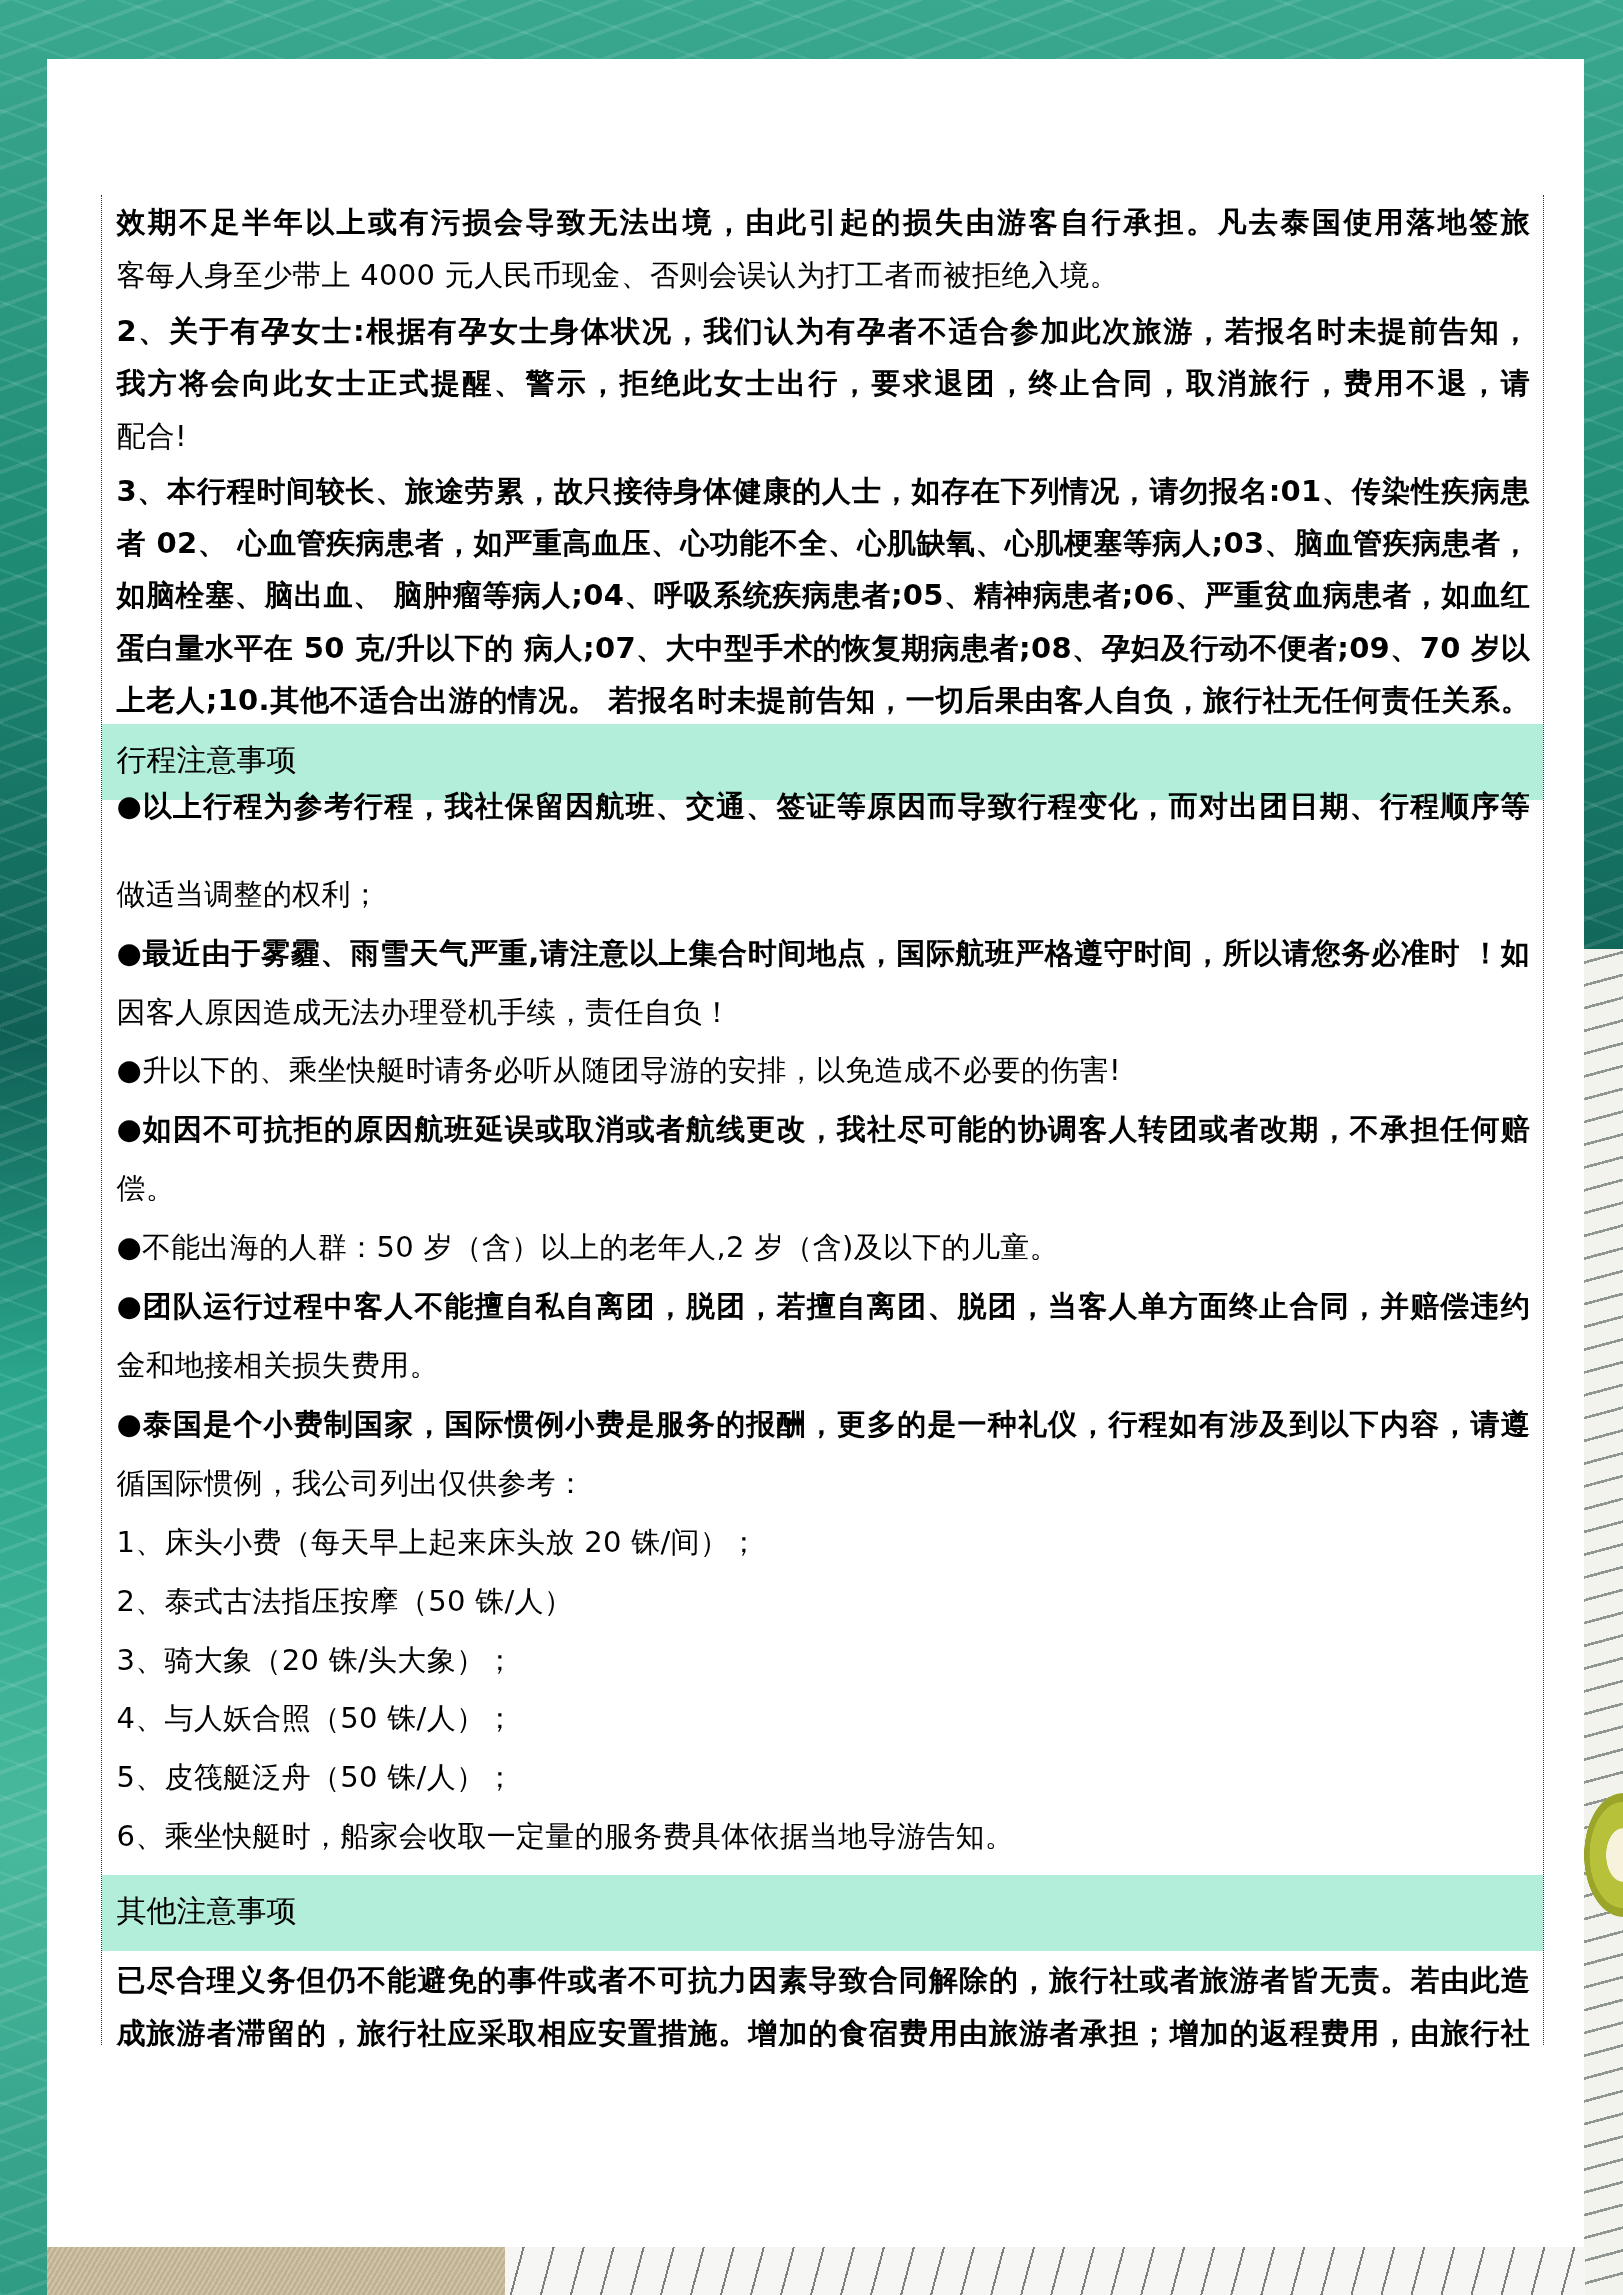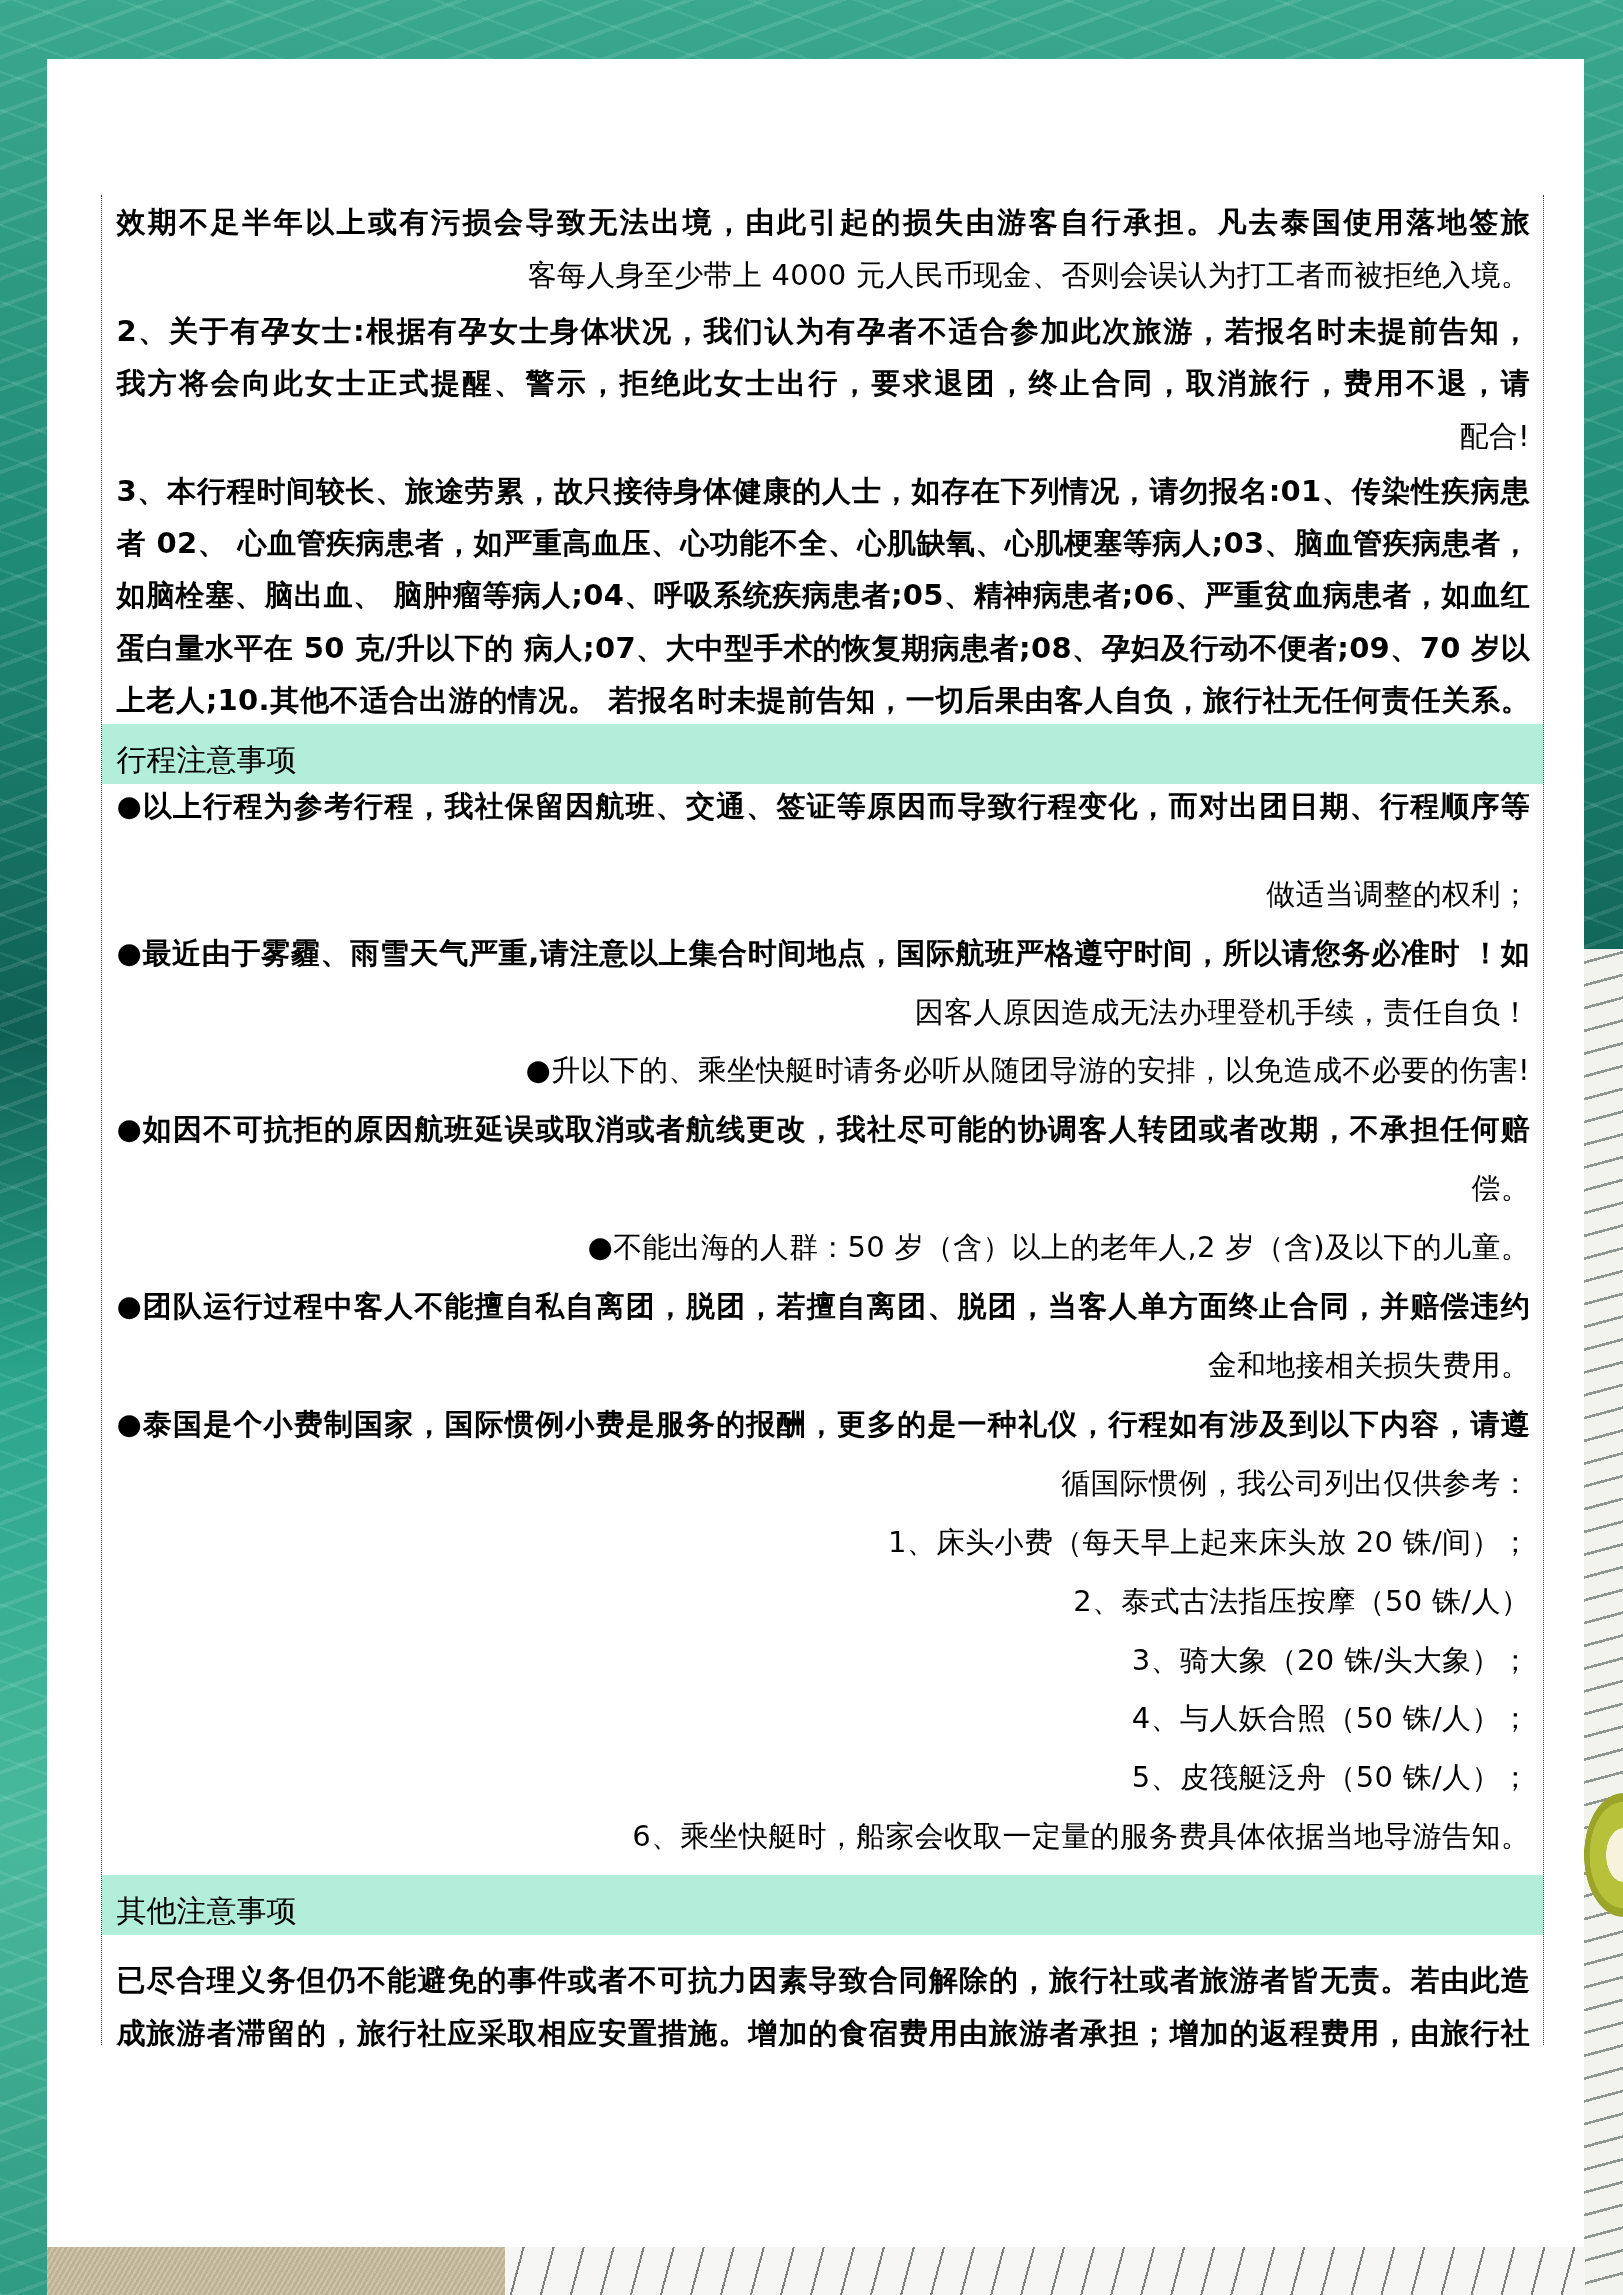--- a/index.html
+++ b/index.html
@@ -40,25 +40,25 @@
     position:absolute; left:101px; top:195px; width:1443px; height:1850px;
     border-left:1.3px dotted #333; border-right:1.3px dotted #333;
     box-sizing:border-box;
   }
   .content {
     position:absolute; left:102px; top:195px; width:1441px;
   }
   .line {
     position:absolute; left:14.4px; right:13px;
     font-size:29px; line-height:37px; color:#000;
-    white-space:nowrap; letter-spacing:0.3px;text-align:right;
+    white-space:nowrap; letter-spacing:0.3px;
   }
   .line.justify { text-align:justify; text-align-last:justify;font-weight:bold; }
   .section-bar {
-    position:absolute; left:0; width:1441px; height:60px;
+    position:absolute; left:0; width:1441px; height:76px;
     background:#b3eedb;
   }
   .section-bar .title {
     position:absolute; left:14.4px; top:17px;
     font-size:30px; line-height:37px; color:#000;
   }
 </style>
 </head>
 <body>
 

